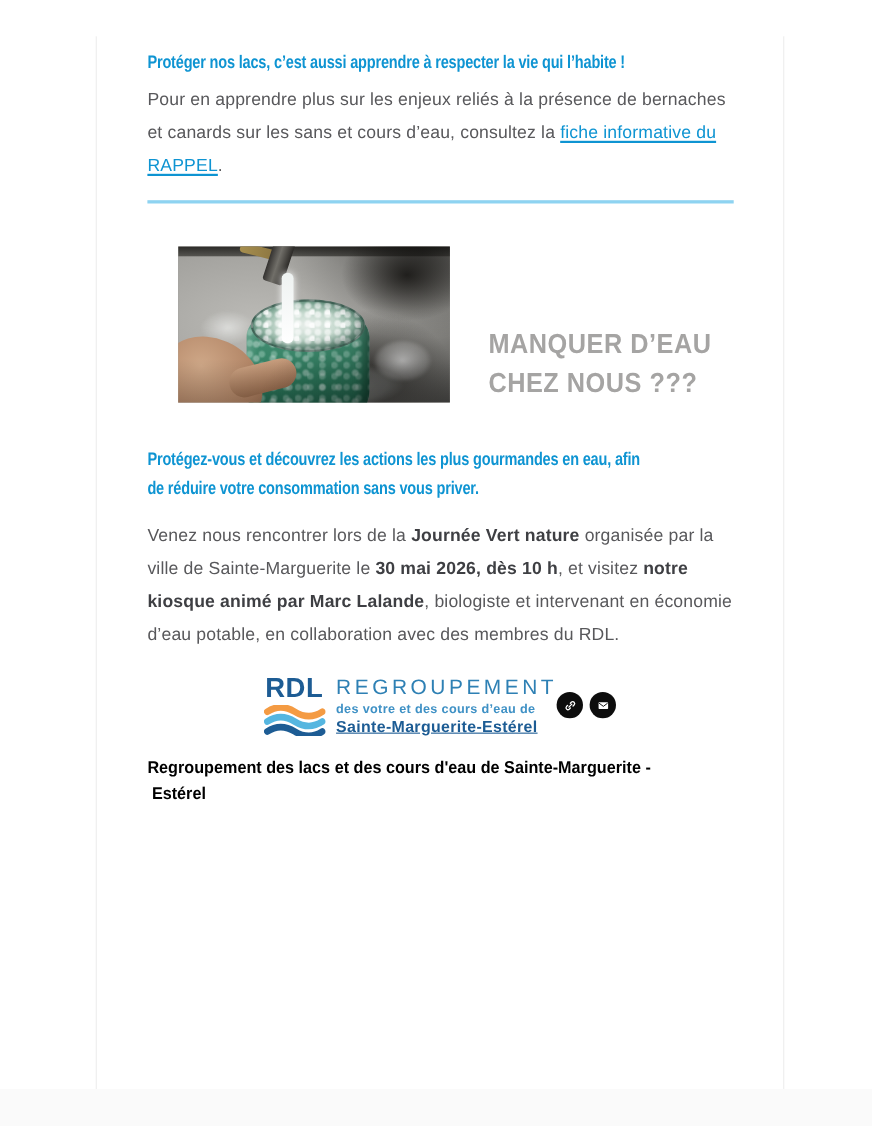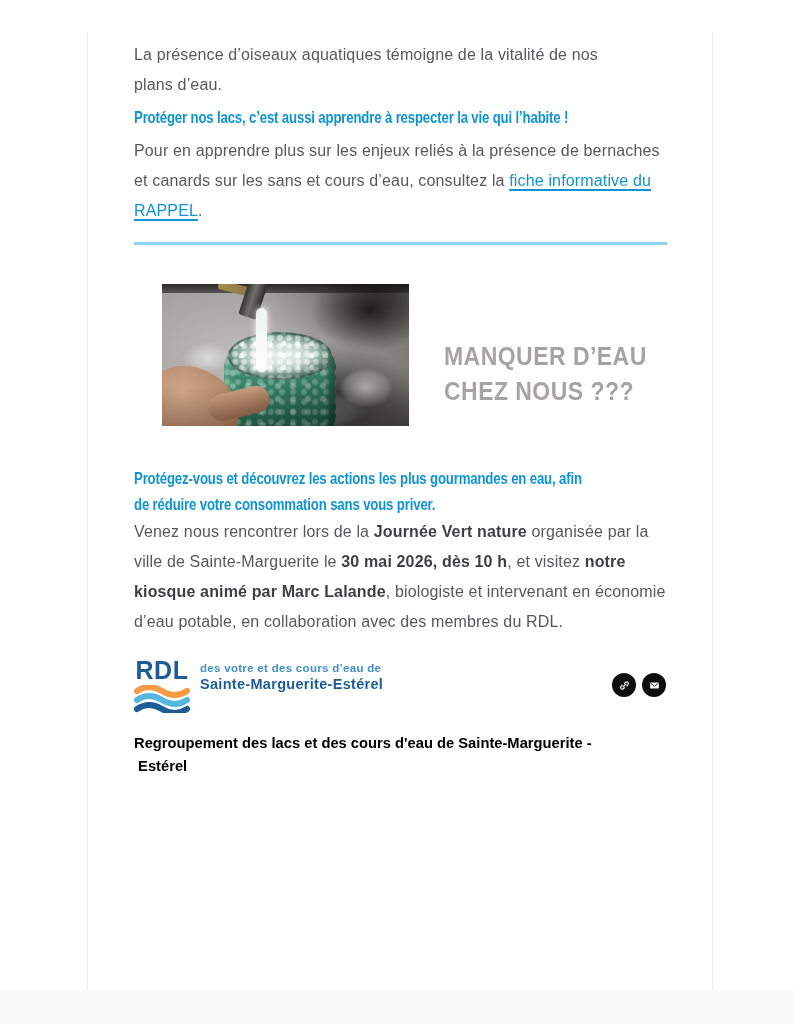--- a/index.html
+++ b/index.html
@@ -43,21 +43,21 @@
     color: #0e94d2; text-decoration: underline;
     text-underline-offset: 3px; text-decoration-thickness: 1.5px;
     cursor: pointer;
   }
 
   .divider {
     border: none; height: 3px; background: #8ed3f1;
     margin: 16px 0 39px 0; width: 533px;
   }
 
-  .photo-row { display: flex; align-items: center; height: 142px; margin-bottom: 39px; padding-left: 28px; }
+  .photo-row { display: flex; align-items: flex-end; height: 142px; margin-bottom: 39px; padding-left: 28px; }
   .gray-h {
     font-size: 25px; font-weight: bold; line-height: 35px;
     color: #a5a4a3; letter-spacing: 0.5px;
     white-space: pre;
     transform: scaleX(0.92); transform-origin: left top;
     margin: 38px 0 0 35px;
   }
 
   
   .photo { position: relative; width: 247px; height: 142px; overflow: hidden; flex-shrink: 0; background: #8d8c88; }
@@ -93,53 +93,51 @@
   .faucet { top: -6px; left: 82px; width: 19px; height: 40px; border-radius: 3px; background: linear-gradient(90deg, #343230, #716f69 45%, #2d2b28); transform: rotate(18deg); }
   .faucet-arm { top: 0px; left: 56px; width: 34px; height: 9px; border-radius: 3px; background: linear-gradient(90deg, #a78f4f, #8a7440); transform: rotate(14deg); }
   .palm { top: 84px; left: -20px; width: 98px; height: 84px; border-radius: 48% 52% 50% 50%; background: radial-gradient(circle at 35% 35%, #cfa888, #ad7f60 65%, #8d6146 95%); transform: rotate(24deg); }
   .thumb { top: 106px; left: 46px; width: 62px; height: 27px; border-radius: 14px; background: linear-gradient(180deg, #c89e7e, #9a6e50); transform: rotate(-14deg); }
   .vignette { inset: 0; background:
       radial-gradient(120% 130% at 90% 4%, rgba(0,0,0,0.4), transparent 42%),
       radial-gradient(140% 120% at 102% 102%, rgba(0,0,0,0.45), transparent 52%),
       linear-gradient(0deg, rgba(0,0,0,0.18), transparent 28%); }
 
   .mt10 { margin-top: 10px; }
-  .invite { margin-top: 0; }
+  .invite { margin-top: 16px; }
   .seg-bold { font-weight: bold; color: #3e3f43; }
 
   
-  .footer-row { display: flex; align-items: center; justify-content: space-between; margin-top: 20px; height: 56px; }
+  .footer-row { display: flex; align-items: center; justify-content: center; margin-top: 20px; height: 56px; }
   .logo { display: flex; align-items: flex-start; }
   .logo-left { display: flex; flex-direction: column; align-items: center; }
   .monogram { font-size: 25px; font-weight: bold; color: #1d5c94; letter-spacing: 0.5px; line-height: 26px; }
   .waves { margin-top: 2px; }
   .logo-right { margin-left: 10px; padding-top: 2px; }
   .logo-l1 { font-size: 19px; color: #2e80b4; letter-spacing: 3.2px; line-height: 21px; }
   .logo-l2 { font-size: 11.5px; font-weight: bold; color: #3f91c5; letter-spacing: 0.3px; line-height: 14px; margin-top: 2px; }
-  .logo-l3 { font-size: 14.5px; font-weight: bold; color: #1d5c94; letter-spacing: 0.3px; line-height: 17px; margin-top: 1px; }
+  .logo-l3 { font-size: 14.5px; font-weight: bold; color: #1d5c94; letter-spacing: 0.3px; line-height: 17px; margin-top: 1px; text-decoration: underline; }
   .social { display: flex; gap: 6px; align-items: center; }
   .icon-circle {
     width: 24px; height: 24px; border-radius: 50%; background: #0d0d0d;
     display: flex; align-items: center; justify-content: center; cursor: pointer;
   }
   .org-name {
     margin-top: 18px;
     font-size: 15.5px; font-weight: bold; color: #000000;
     line-height: 23px; white-space: pre;
     transform: scaleX(0.95); transform-origin: left top;
   }
 </style>
 </head>
 <body>
 
 <div class="page">
   <div class="card">
 
-    <p class="body-p pre">La présence d’oiseaux aquatiques témoigne de la vitalité de nos
-plans d’eau.</p>
 
     <h3 class="blue-h h1-blue">Protéger nos lacs, c’est aussi apprendre à respecter la vie qui l’habite !</h3>
 
     <p class="body-p learn-more"><span>Pour en apprendre plus sur les enjeux reliés à la présence de bernaches et canards sur les sans et cours d’eau, consultez la </span><a class="link">fiche informative du RAPPEL</a><span>.</span></p>
 
     <hr class="divider">
 
     <div class="photo-row">
       <div class="photo">
         <div class="sink-bg"></div>
@@ -173,20 +171,21 @@
       <div class="logo">
         <div class="logo-left">
           <div class="monogram">RDL</div>
           <svg class="waves" width="56" height="28" viewBox="0 0 56 28">
             <path d="M3 6 Q 15 -2 28 6 T 53 6" fill="none" stroke="#f49b43" stroke-width="6" stroke-linecap="round"></path>
             <path d="M3 15 Q 15 7 28 15 T 53 15" fill="none" stroke="#55b6e0" stroke-width="6" stroke-linecap="round"></path>
             <path d="M3 24 Q 15 16 28 24 T 53 24" fill="none" stroke="#1d5c94" stroke-width="6" stroke-linecap="round"></path>
           </svg>
         </div>
         <div class="logo-right">
+          <div class="logo-l1">REGROUPEMENT</div>
           <div class="logo-l2">des votre et des cours d’eau de</div>
           <div class="logo-l3">Sainte-Marguerite-Estérel</div>
         </div>
       </div>
       <div class="social">
         <a class="icon-circle">
           <svg width="13" height="13" viewBox="0 0 24 24" fill="none" stroke="#ffffff" stroke-width="2.2" stroke-linecap="round">
             <path d="M9.5 14.5 L14.5 9.5"></path>
             <path d="M12 8 l2-2 a3.2 3.2 0 0 1 4.5 4.5 l-2 2"></path>
             <path d="M12 16 l-2 2 a3.2 3.2 0 0 1 -4.5 -4.5 l2 -2"></path>

